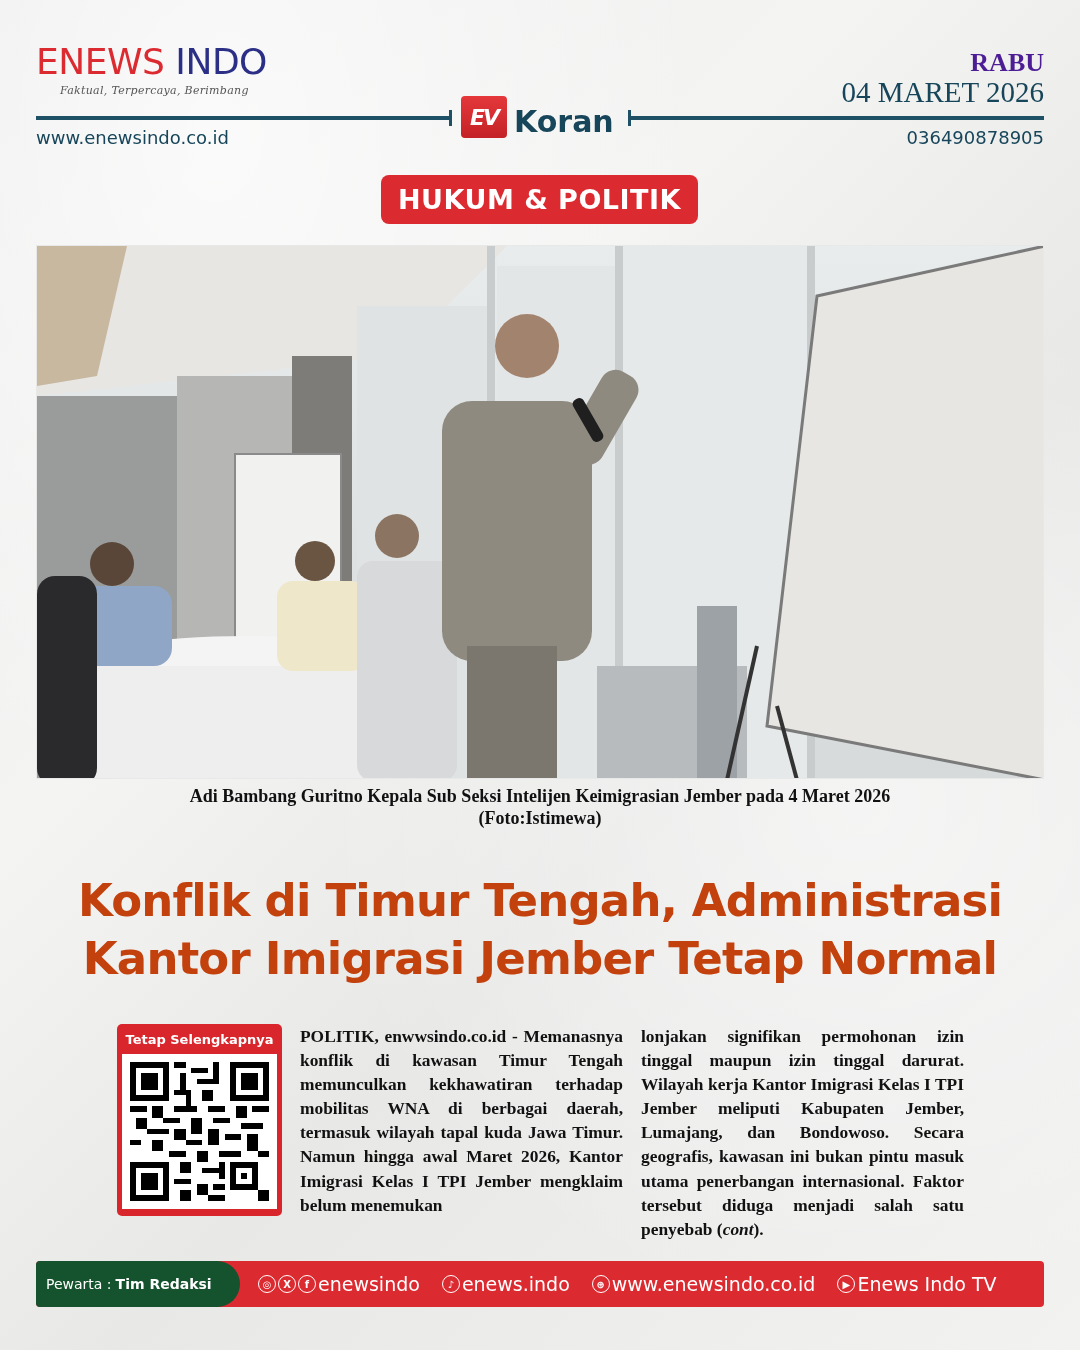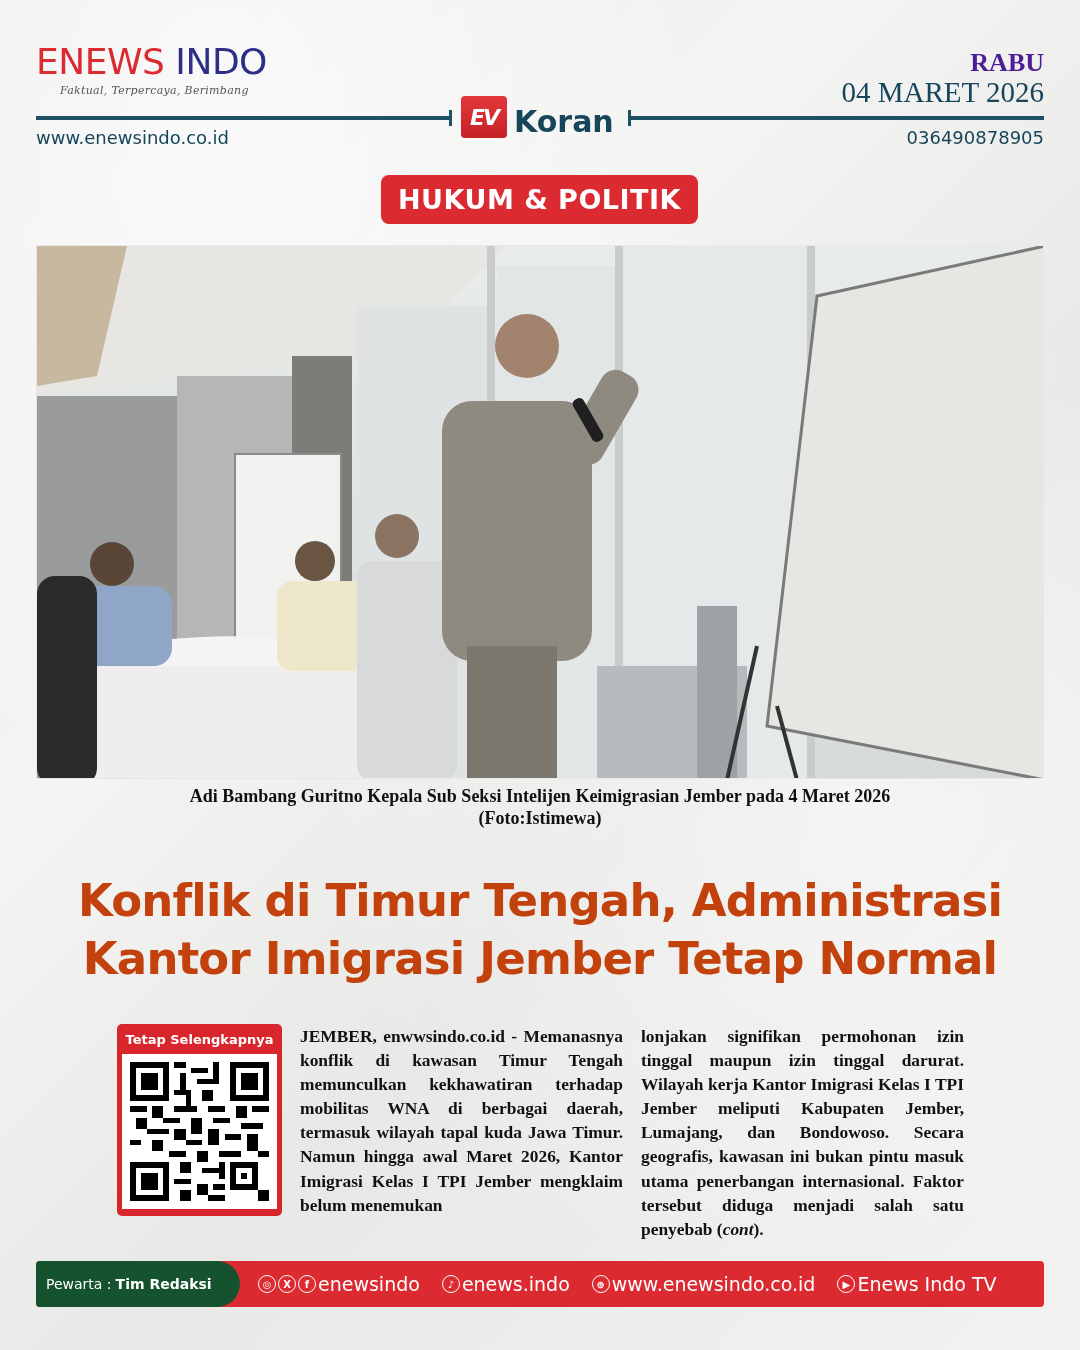--- a/index.html
+++ b/index.html
@@ -199,21 +199,21 @@
           <rect x="12" y="22" width="2" height="2"></rect>
           <rect x="15" y="22" width="2" height="1"></rect>
         <rect x="9" y="23" width="2" height="2"></rect>
           <rect x="23" y="23" width="2" height="2"></rect>
           <rect x="14" y="24" width="3" height="1"></rect>
       </g>
     </svg>
   </div>
 </div>
 
-<div class="abs col col1">JEMBER, enwwsindo.co.id - Memanasnya konflik di kawasan Timur Tengah memunculkan kekhawatiran terhadap mobilitas WNA di berbagai daerah, termasuk wilayah tapal kuda Jawa Timur. Namun hingga awal Maret 2026, Kantor Imigrasi Kelas I TPI Jember mengklaim belum menemukan</div>
+<div class="abs col col1">POLITIK, enwwsindo.co.id - Memanasnya konflik di kawasan Timur Tengah memunculkan kekhawatiran terhadap mobilitas WNA di berbagai daerah, termasuk wilayah tapal kuda Jawa Timur. Namun hingga awal Maret 2026, Kantor Imigrasi Kelas I TPI Jember mengklaim belum menemukan</div>
 <div class="abs col col2"><span>lonjakan signifikan permohonan izin tinggal maupun izin tinggal darurat. Wilayah kerja Kantor Imigrasi Kelas I TPI Jember meliputi Kabupaten Jember, Lumajang, dan Bondowoso. Secara geografis, kawasan ini bukan pintu masuk utama penerbangan internasional. Faktor tersebut diduga menjadi salah satu penyebab (</span><i>cont</i><span>).</span></div>
 
 <div class="abs footer">
   <div class="reporter">
     <span>Pewarta :</span>
     <b>Tim Redaksi</b>
   </div>
   <div class="social" style="margin-left:18px;">
     <span class="circ">◎</span>
     <span class="circ">X</span>

